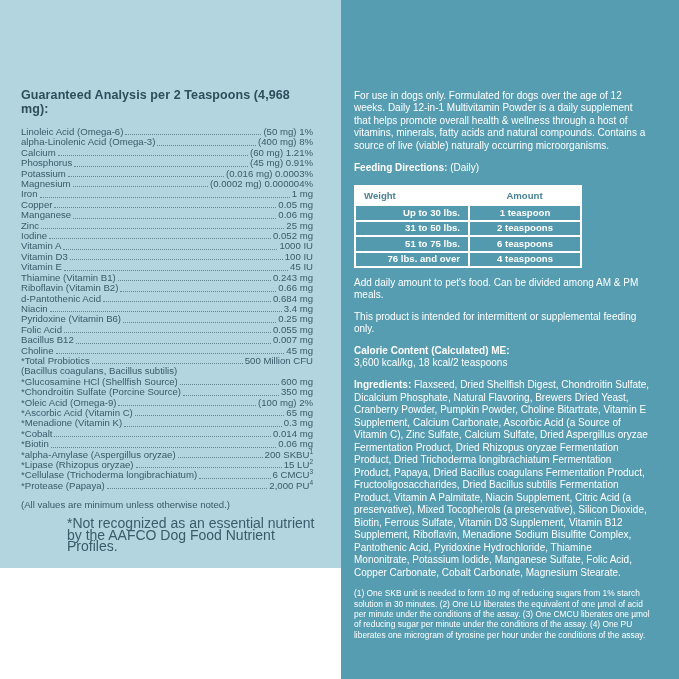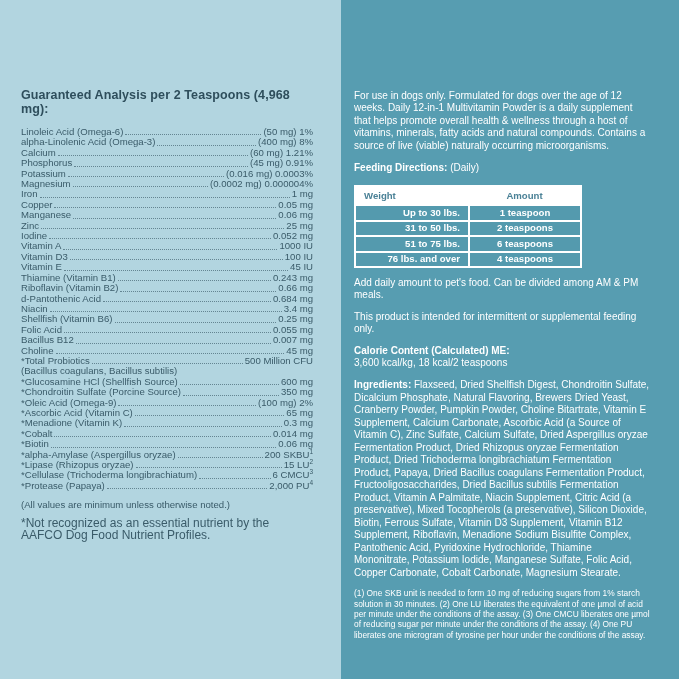--- a/index.html
+++ b/index.html
@@ -6,21 +6,21 @@
   html,body { background:#fff; }
   body {
     width:679px; height:679px; overflow:hidden;
     font-family:"Liberation Sans", sans-serif;
     -webkit-font-smoothing:antialiased;
   }
   .page { display:flex; width:679px; height:679px; }
 
   
   .panel-left {
-    width:341px; height:679px;
+    width:341px; height:568px;
     background:var(--left-bg,#b2d5e0);
     color:var(--left-text,#3a5b69);
     padding:88px 28px 0 21px;
   }
   .ga-title {
     font-size:12.5px; font-weight:700; letter-spacing:.1px;
     color:var(--left-heading,#2e4e5c);
     margin-bottom:11px;
   }
   .ga-row {
@@ -28,21 +28,21 @@
     font-size:9.6px; line-height:10.4px; white-space:nowrap;
   }
   .ga-row .leader {
     flex:1 1 auto; min-width:6px;
     border-bottom:1px dotted rgba(58,91,105,.65);
     margin:0 2px 2px 2px;
   }
   .ga-row sup { font-size:6.5px; line-height:0; vertical-align:super; }
   .ga-row sup:empty { display:none; }
   .ga-note { margin-top:8px; font-size:9.6px; line-height:11px; }
-  .ga-foot { margin-top:8px; font-size:12px; line-height:11.5px; width:262px; }
+  .ga-foot { margin-top:8px; font-size:14px; line-height:11.5px; width:262px;margin-left:46px; }
 
   
   .panel-right {
     width:338px; height:679px;
     background:var(--right-bg,#579db1);
     color:#fff;
     padding:90px 29px 0 13px;
   }
   .rp { font-size:10px; line-height:12.4px; margin-bottom:9px; }
   .feed-head { font-size:10px; line-height:13px; font-weight:700; margin-bottom:11px; }
@@ -186,21 +186,21 @@
           <span class="value"><span>0.684 mg</span></span>
         </div>
 
         <div class="ga-row">
           <span class="name">Niacin</span>
           <span class="leader"></span>
           <span class="value"><span>3.4 mg</span></span>
         </div>
 
         <div class="ga-row">
-          <span class="name">Shellfish (Vitamin B6)</span>
+          <span class="name">Pyridoxine (Vitamin B6)</span>
           <span class="leader"></span>
           <span class="value"><span>0.25 mg</span></span>
         </div>
 
         <div class="ga-row">
           <span class="name">Folic Acid</span>
           <span class="leader"></span>
           <span class="value"><span>0.055 mg</span></span>
         </div>
 

